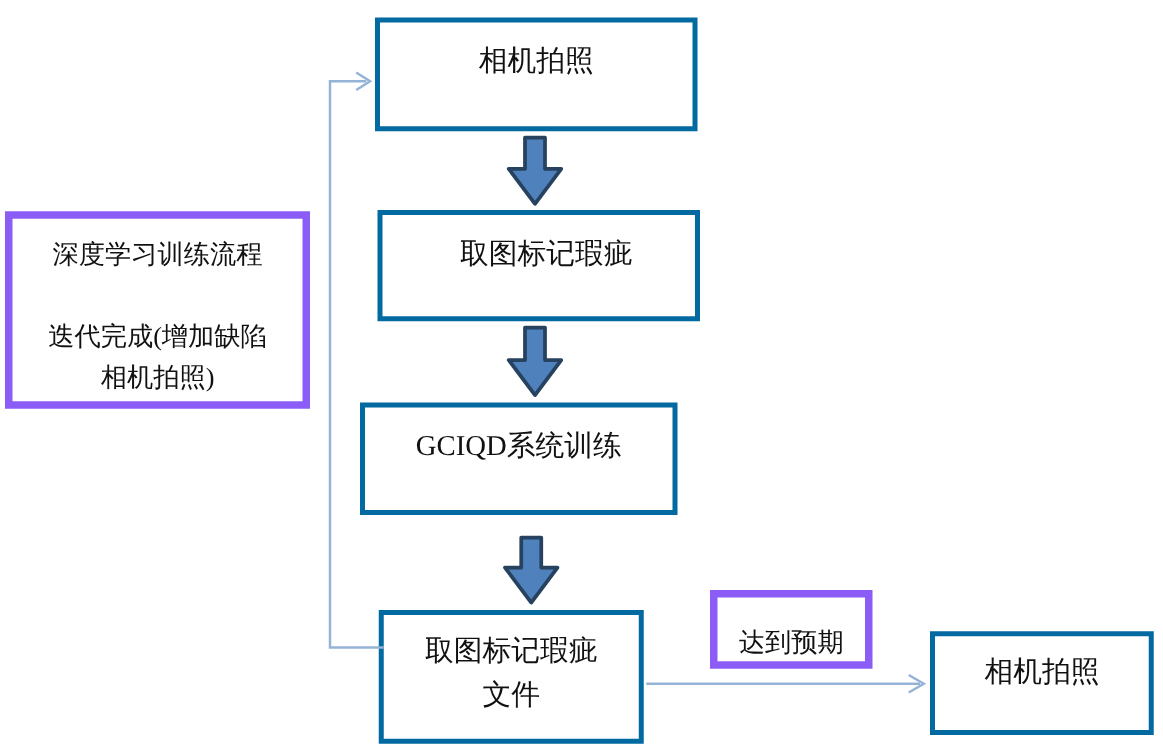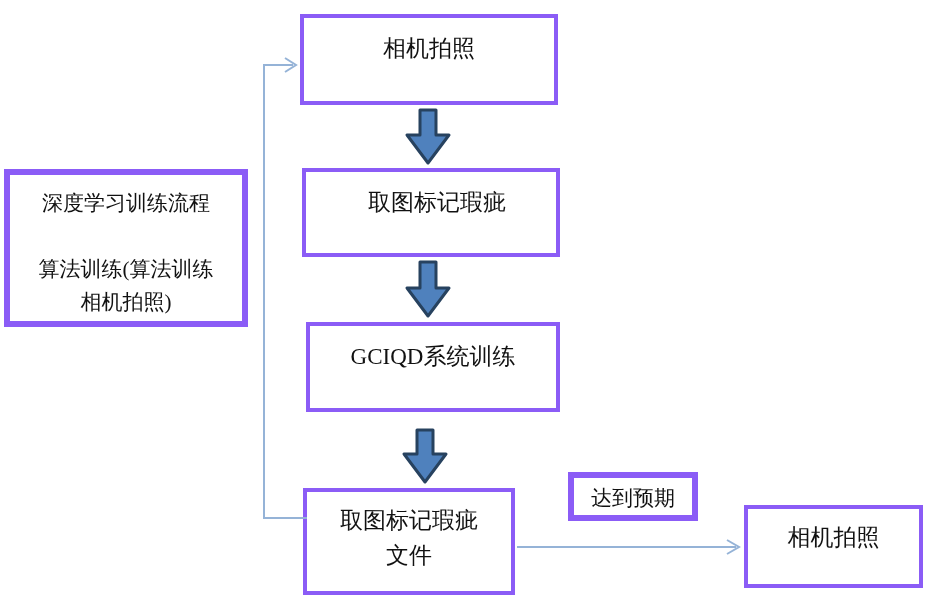--- a/index.html
+++ b/index.html
@@ -14,69 +14,69 @@
   }
   .box {
     position: absolute;
     box-sizing: border-box;
     background: #ffffff;
     display: flex;
     flex-direction: column;
     align-items: center;
     text-align: center;
   }
-  .thick { border: 4px solid #8b5cf6; font-size: 23px; }
+  .thick { border: 4px solid #0369a1; font-size: 23px; }
   .thin  { border: 6px solid #8b5cf6; font-size: 21px; }
   .line { display: block; line-height: 33px; white-space: nowrap; }
   .step-line { line-height: 35px; white-space: nowrap; }
   .svg-abs { position: absolute; pointer-events: none; }
   #connector-layer { left: 0; top: 0; }
 </style>
 </head>
 <body>
 
 <div id="canvas">
 
   <div class="box thin" style="left:4px; top:169px; width:244px; height:158px; padding-top:12px;">
     <span class="line">深度学习训练流程</span>
     <span class="line">&nbsp;</span>
-    <span class="line">算法训练(算法训练</span>
+    <span class="line">迭代完成(增加缺陷</span>
     <span class="line">相机拍照)</span>
   </div>
 
   <div class="box thick" style="left:300px; top:14px; width:258px; height:91px; padding-top:13px;">
     <span class="step-line">相机拍照</span>
   </div>
 
   <svg class="svg-abs" style="left:404px; top:108px;" width="48" height="58" viewBox="0 0 48 58">
     <polygon points="16,2 32,2 32,27 45,27 24,55 3,27 16,27" stroke-width="3" stroke-linejoin="round" fill="#4f81bd" stroke="#27425f"></polygon>
   </svg>
 
   <div class="box thick" style="left:302px; top:168px; width:258px; height:89px; padding-top:13px;padding-left:12px;">
     <span class="step-line">取图标记瑕疵</span>
   </div>
 
   <svg class="svg-abs" style="left:404px; top:260px;" width="48" height="59" viewBox="0 0 48 59">
     <polygon points="16,2 32,2 32,28 45,28 24,56 3,28 16,28" stroke-width="3" stroke-linejoin="round" fill="#4f81bd" stroke="#27425f"></polygon>
   </svg>
 
-  <div class="box thick" style="left:306px; top:322px; width:254px; height:90px; padding-top:13px;">
+  <div class="box thick" style="left:288px; top:322px; width:254px; height:90px; padding-top:13px;">
     <span class="step-line">GCIQD系统训练</span>
   </div>
 
   <svg class="svg-abs" style="left:401px; top:428px;" width="48" height="57" viewBox="0 0 48 57">
     <polygon points="16,2 32,2 32,26 45,26 24,54 3,26 16,26" stroke-width="3" stroke-linejoin="round" fill="#4f81bd" stroke="#27425f"></polygon>
   </svg>
 
   <div class="box thick" style="left:303px; top:488px; width:212px; height:107px; padding-top:11px;">
     <span class="step-line">取图标记瑕疵</span>
     <span class="step-line">文件</span>
   </div>
 
-  <div class="box thin" style="left:568px; top:472px; width:130px; height:49px; padding-top:4px;text-align:right;">
+  <div class="box thin" style="left:568px; top:472px; width:130px; height:63px; padding-top:20px;text-align:right;">
     <span class="line">达到预期</span>
   </div>
 
   <div class="box thick" style="left:744px; top:505px; width:179px; height:83px; padding-top:11px;">
     <span class="step-line">相机拍照</span>
   </div>
 
   <svg id="connector-layer" class="svg-abs" width="930" height="605" viewBox="0 0 930 605">
 
     <polyline points="307,518 264,518 264,65 293,65" fill="none" stroke-width="2" stroke="#95b3d7"></polyline>

